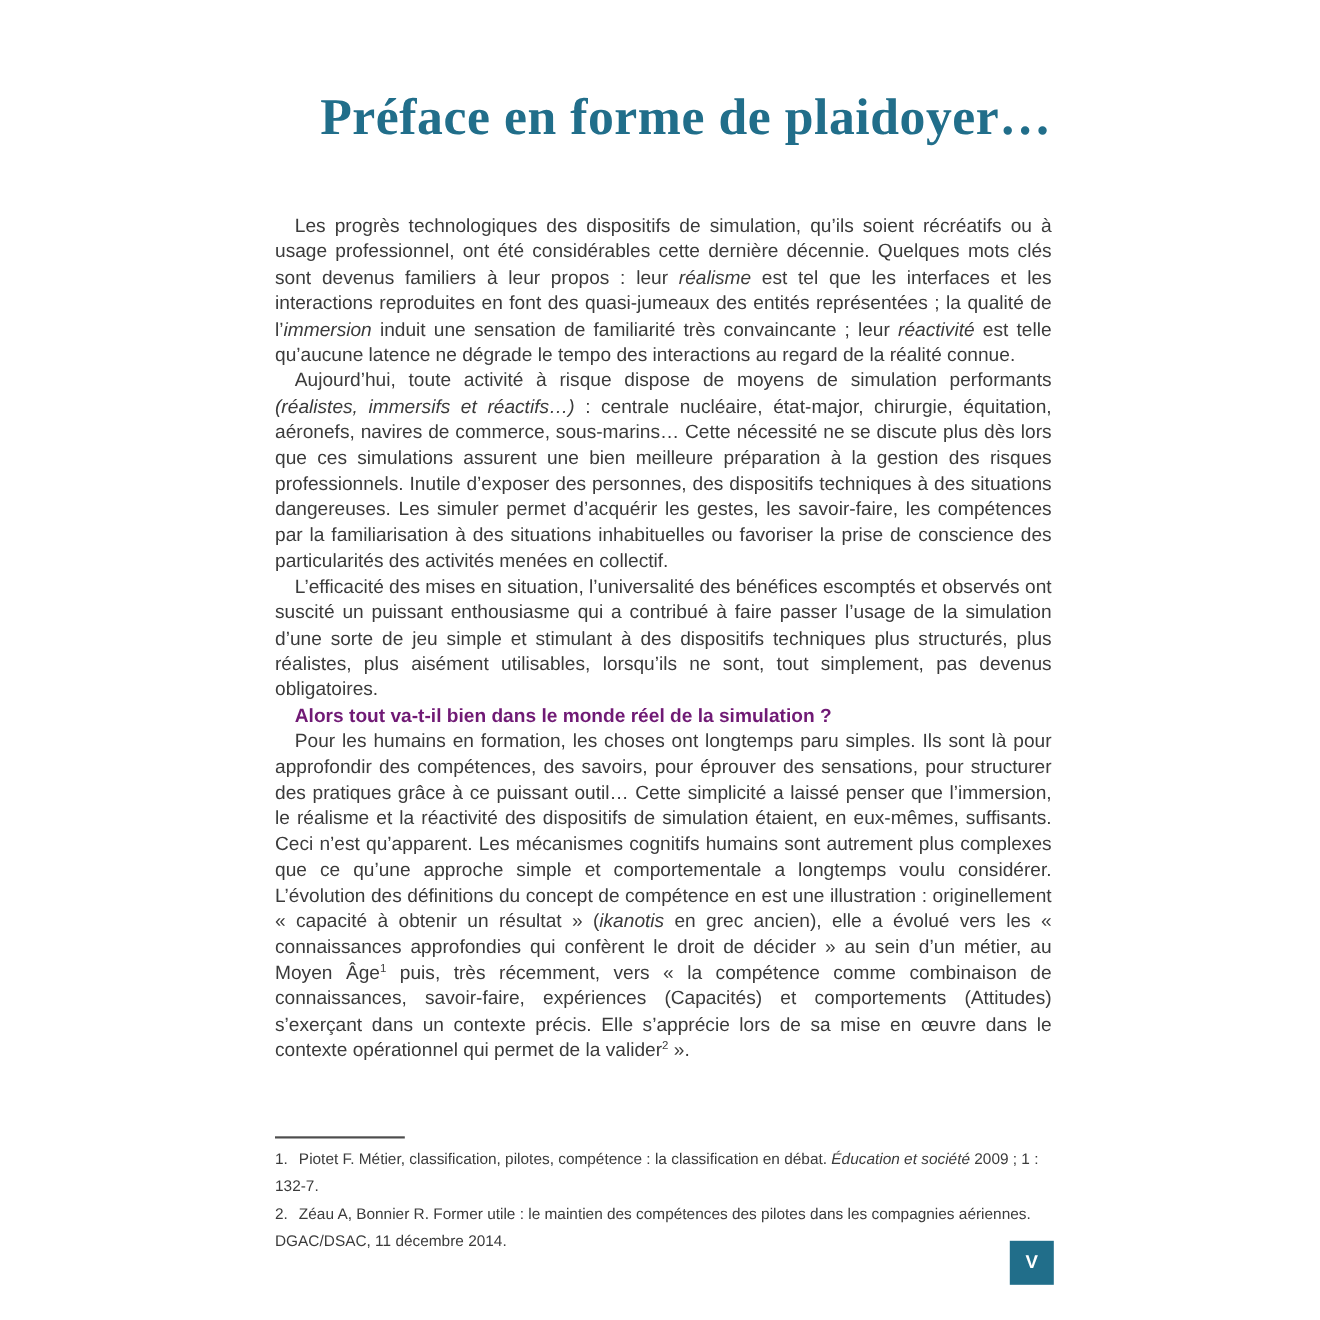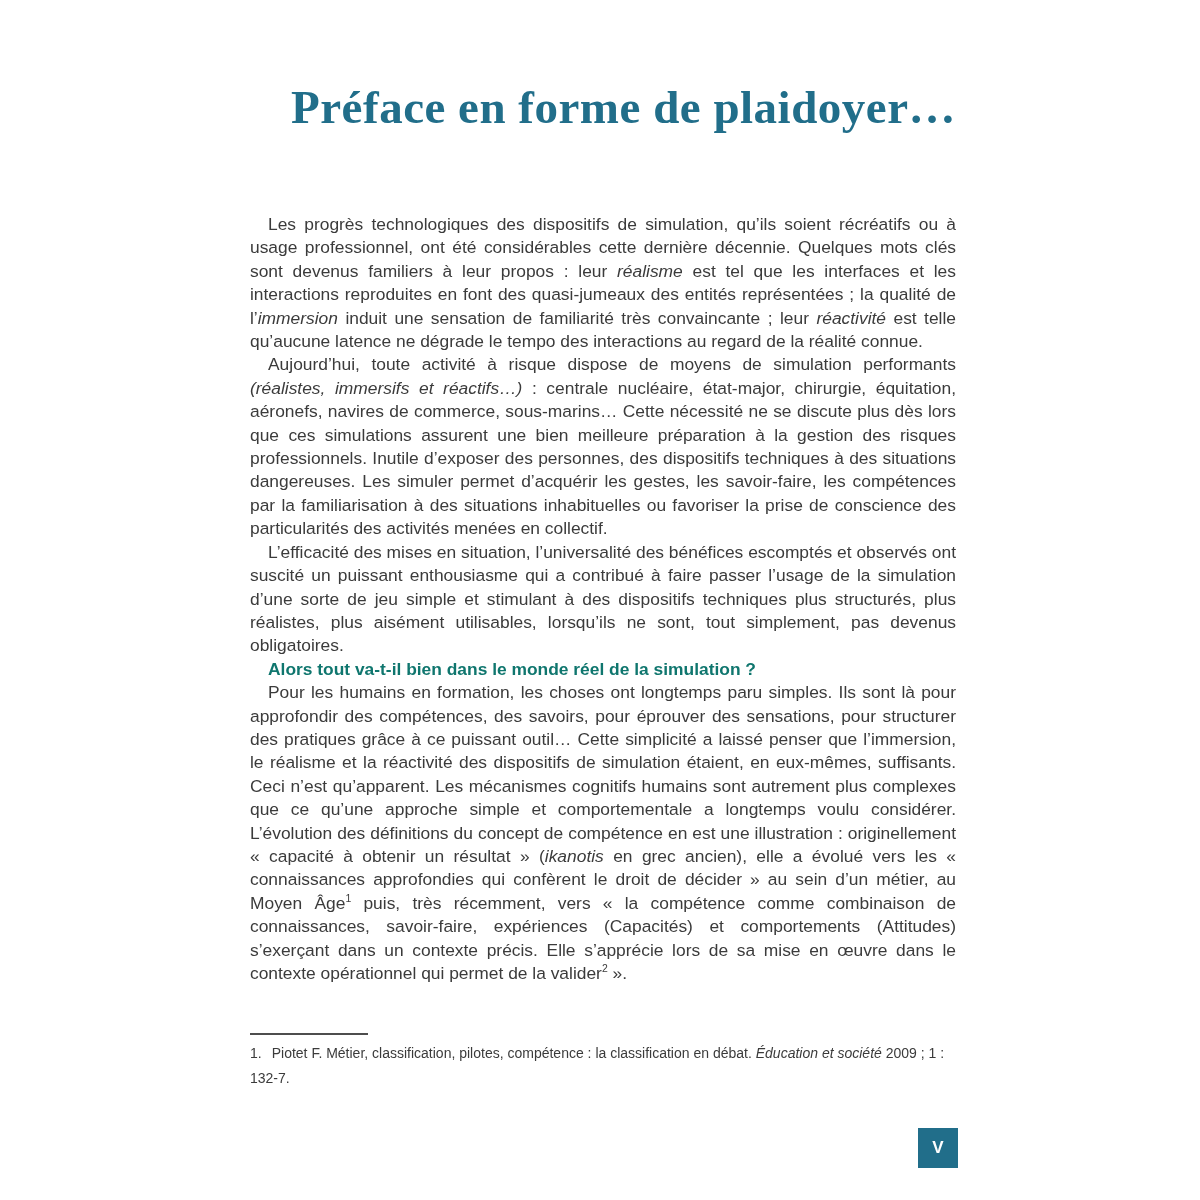--- a/index.html
+++ b/index.html
@@ -22,34 +22,34 @@
     font-family: "Liberation Serif", serif;
     font-weight: 700;
     font-size: 47px;
     line-height: 54px;
     letter-spacing: 0.5px;
     color: #216e8a;
   }
   .body-text {
     position: absolute;
     left: 250px;
-    top: 213px;
+    top: 194px;
     width: 706px;
     font-size: 17.4px;
     line-height: 23.4px;
     text-align: justify;
     hyphens: auto;
     -webkit-hyphens: auto;
   }
   .body-text p {
     margin: 0;
     text-indent: 18px;
   }
   .body-text em { font-style: italic; }
-  .body-text strong { font-weight: 700; color: #0f766e; }
+  .body-text strong { font-weight: 700; color: #701a75; }
   sup {
     font-size: 0.6em;
     vertical-align: super;
     line-height: 0;
   }
   .fn-rule {
     position: absolute;
     left: 250px;
     top: 1033px;
     width: 118px;
@@ -97,19 +97,20 @@
       <p><span>Aujourd’hui, toute activité à risque dispose de moyens de simulation performants </span><em>(réalistes, immersifs et réactifs…)</em><span> : centrale nucléaire, état-major, chirurgie, équitation, aéronefs, navires de commerce, sous-marins… Cette nécessité ne se discute plus dès lors que ces simulations assurent une bien meilleure préparation à la gestion des risques professionnels. Inutile d’exposer des personnes, des dispositifs techniques à des situations dangereuses. Les simuler permet d’acquérir les gestes, les savoir-faire, les compétences par la familiarisation à des situations inhabituelles ou favoriser la prise de conscience des particularités des activités menées en collectif.</span></p>
       <p><span>L’efficacité des mises en situation, l’universalité des bénéfices escomptés et observés ont suscité un puissant enthousiasme qui a contribué à faire passer l’usage de la simulation d’une sorte de jeu simple et stimulant à des dispositifs techniques plus structurés, plus réalistes, plus aisément utilisables, lorsqu’ils ne sont, tout simplement, pas devenus obligatoires.</span></p>
       <p><strong>Alors tout va-t-il bien dans le monde réel de la simulation ?</strong></p>
       <p><span>Pour les humains en formation, les choses ont longtemps paru simples. Ils sont là pour approfondir des compétences, des savoirs, pour éprouver des sensations, pour structurer des pratiques grâce à ce puissant outil… Cette simplicité a laissé penser que l’immersion, le réalisme et la réactivité des dispositifs de simulation étaient, en eux-mêmes, suffisants. Ceci n’est qu’apparent. Les mécanismes cognitifs humains sont autrement plus complexes que ce qu’une approche simple et comportementale a longtemps voulu considérer. L’évolution des définitions du concept de compétence en est une illustration : originellement « capacité à obtenir un résultat » (</span><em>ikanotis</em><span> en grec ancien), elle a évolué vers les « connaissances approfondies qui confèrent le droit de décider » au sein d’un métier, au Moyen Âge</span><sup>1</sup><span> puis, très récemment, vers « la compétence comme combinaison de connaissances, savoir-faire, expériences (Capacités) et comportements (Attitudes) s’exerçant dans un contexte précis. Elle s’apprécie lors de sa mise en œuvre dans le contexte opérationnel qui permet de la valider</span><sup>2</sup><span> ».</span></p>
     </div>
 
   <div class="fn-rule"></div>
 
   <div class="footnotes">
       <p><span class="fn-marker">1.</span><span>Piotet F. Métier, classification, pilotes, compétence : la classification en débat. </span><em>Éducation et société</em><span> 2009 ; 1 : 132-7.</span></p>
+      <p><span class="fn-marker">2.</span><span>Zéau A, Bonnier R. Former utile : le maintien des compétences des pilotes dans les compagnies aériennes. DGAC/DSAC, 11 décembre 2014.</span></p>
     </div>
 
   <div class="page-num">
     <span>V</span>
   </div>
 
 </div>
 
 </body></html>

